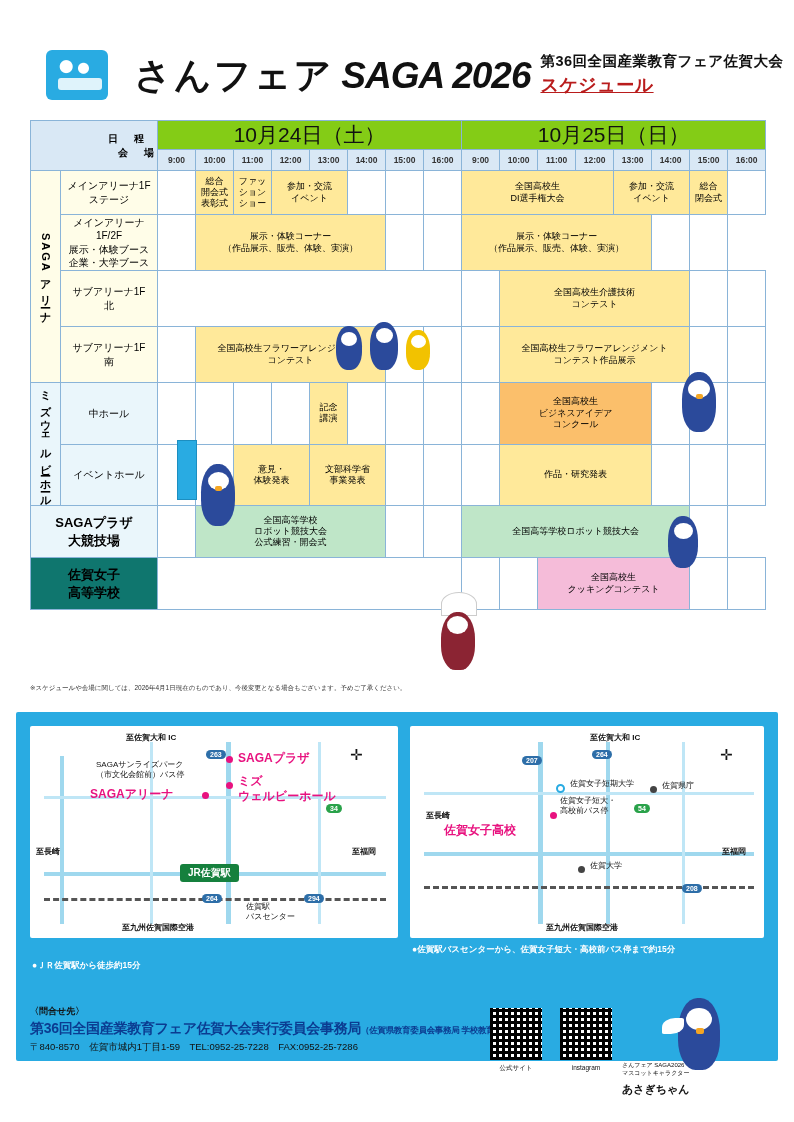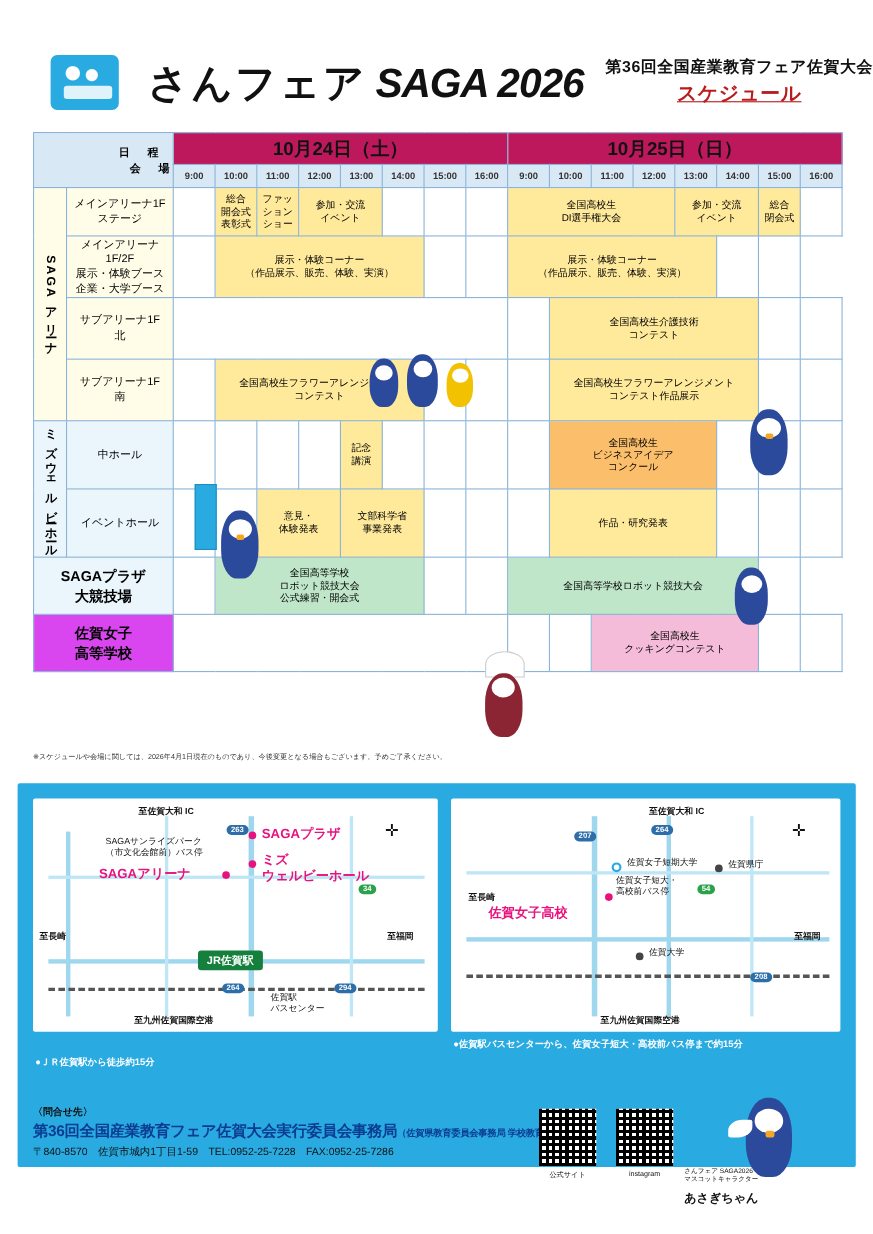--- a/index.html
+++ b/index.html
@@ -47,40 +47,40 @@
     letter-spacing:2px;
   }
   .brand .en{
     font-size:37px;color:#111;
     display:inline-block;vertical-align:middle;
     margin-left:8px;
     font-style:italic;
     letter-spacing:-1px;
   }
   .header-right{
-    margin-left:20px;line-height:1.55;text-align:center;
+    margin-left:10px;line-height:1.55;
   }
   .header-right .l1{font-size:14.5px;font-weight:bold;color:#111;letter-spacing:.5px;}
   .header-right .l2{font-size:18px;font-weight:bold;color:#b91c1c;letter-spacing:.5px;text-decoration:underline;}
 
   
   .sched{
     position:absolute;left:30px;top:120px;width:734px;
     border-collapse:collapse;
     table-layout:fixed;
     font-size:10px;
   }
   .sched td,.sched th{
     border:1px solid #8ab4d8;
     padding:0;
     text-align:center;
     vertical-align:middle;
   }
   .hdr-day{
-    background:#be185d;font-size:17px;font-weight:bold;color:#111;height:28px;
+    background:#84cc16;font-size:21px;font-weight:normal;color:#111;height:28px;
   }
   .hdr-corner{background:#d9e8f5;}
   .hdr-corner .t1{font-size:10px;font-weight:bold;letter-spacing:3px;text-align:right;padding-right:10px;}
   .hdr-corner .t2{font-size:10px;font-weight:bold;letter-spacing:3px;text-align:right;padding-left:6px;}
   .hdr-time{background:#d9e8f5;font-size:8.5px;color:#333;height:20px;font-weight:bold;}
   .grp{
     background:#fffde8;font-weight:bold;font-size:11px;width:30px;
     letter-spacing:2px;
   }
   .grp span{
@@ -368,21 +368,21 @@
         </td>
     <td class="cell"></td>
         <td class="cell"></td>
     <td class="cell green" colspan="6">
           <div class="ev">全国高等学校ロボット競技大会</div>
         </td>
     <td class="cell"></td>
   </tr>
 
   <tr style="height:52px">
-    <td class="venue big" colspan="2" style="white-space:pre-line;background:#d946ef">佐賀女子
+    <td class="venue big" colspan="2" style="white-space:pre-line;background:#0f766e">佐賀女子
 高等学校</td>
     <td class="cell" colspan="8"></td>
     <td class="cell"></td>
         <td class="cell"></td>
     <td class="cell pink" colspan="4">
           <div class="ev" style="white-space:pre-line">全国高校生
 クッキングコンテスト</div>
         </td>
     <td class="cell"></td>
         <td class="cell"></td>

